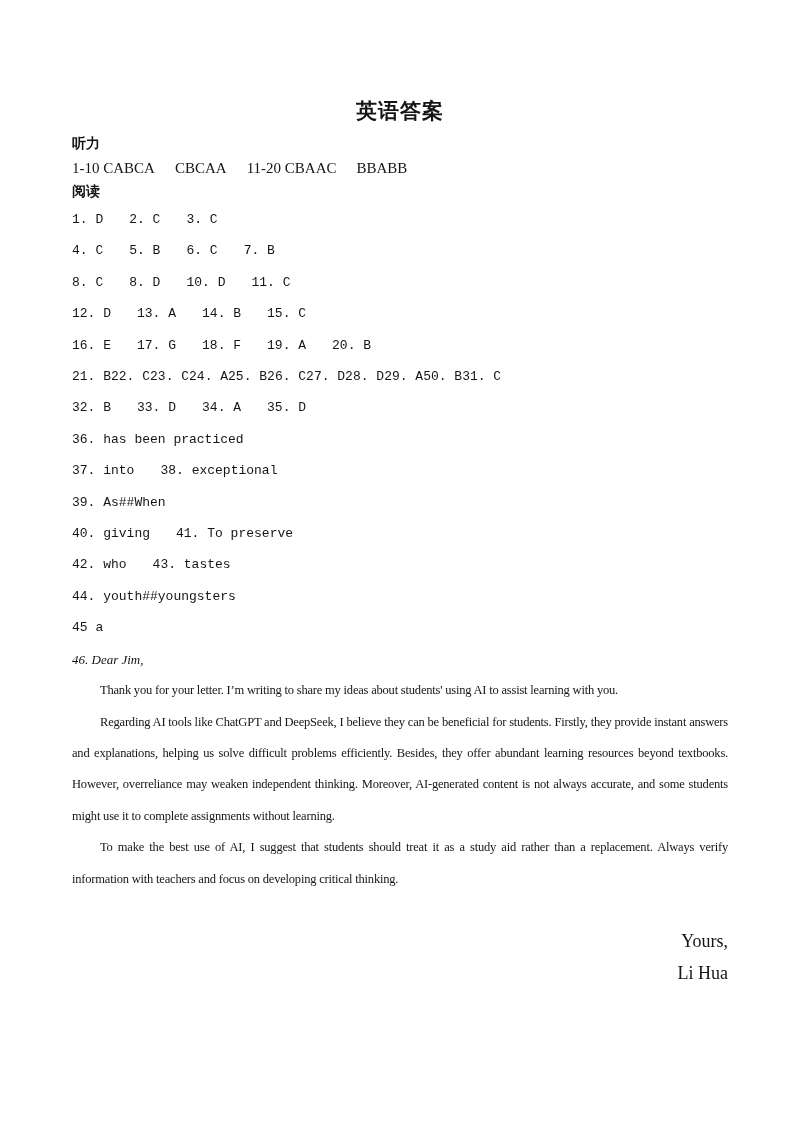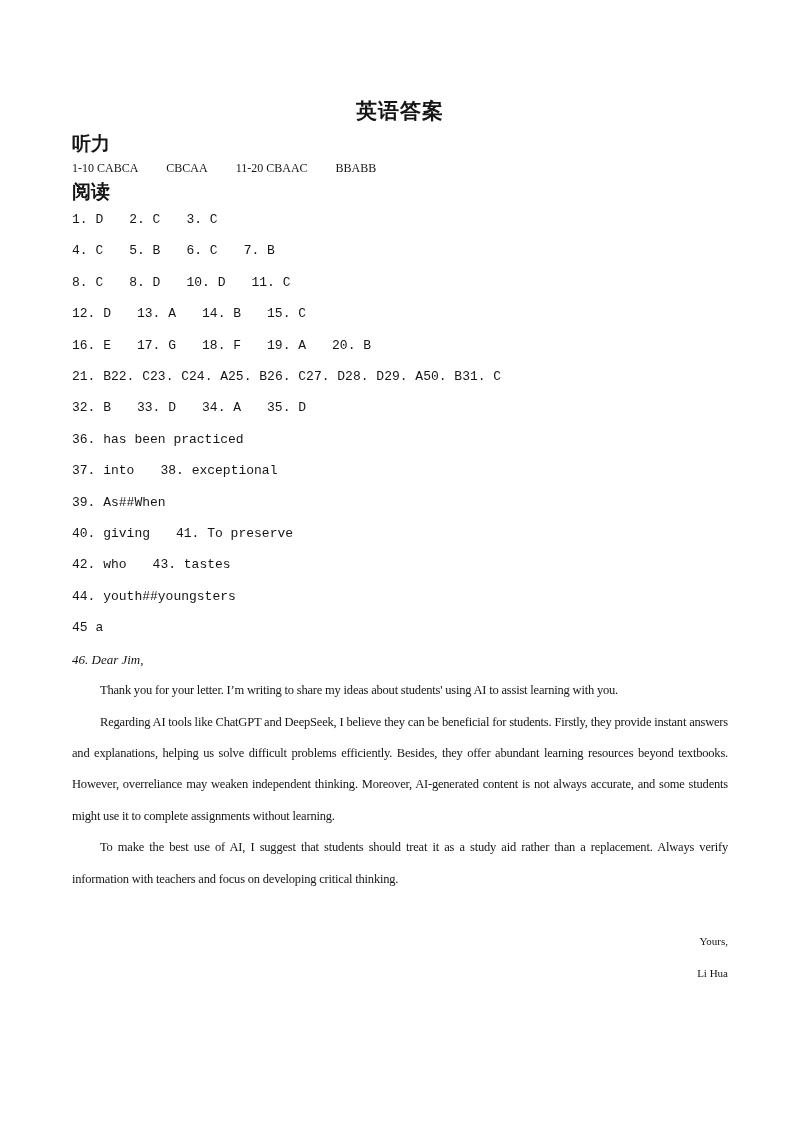--- a/index.html
+++ b/index.html
@@ -16,29 +16,29 @@
   }
   .doc-title {
     margin: 0;
     font-size: 21px;
     font-weight: bold;
     text-align: center;
     line-height: 26px;
     letter-spacing: 1px;
   }
   .zh-heading {
-    font-size: 19px;
+    font-size: 14px;
     font-weight: bold;
     line-height: 24px;
   }
   .zh-heading:first-of-type { margin-top: 8px; }
   .listening-line {
     display: flex;
-    gap: 28px;
-    font-size: 12px;
+    gap: 20px;
+    font-size: 15px;
     line-height: 24px;
     white-space: nowrap;
   }
   .ans-row {
     display: flex;
     gap: 26px;
     font-size: 13px;
     line-height: 31.4px;
     white-space: nowrap;
     font-family: Liberation Mono, monospace;
@@ -56,21 +56,21 @@
     margin: 0;
     font-size: 12.5px;
     letter-spacing: -0.2px;
     line-height: 31.4px;
     text-align: justify;
     text-indent: 28px;
   }
   .closing-block {
     margin-top: 31.4px;
     text-align: right;
-    font-size: 11px;
+    font-size: 18px;
     line-height: 31.4px;
   }
 </style>
 </head>
 <body>
 
 <div class="page">
 
   <h1 class="doc-title">英语答案</h1>
 

